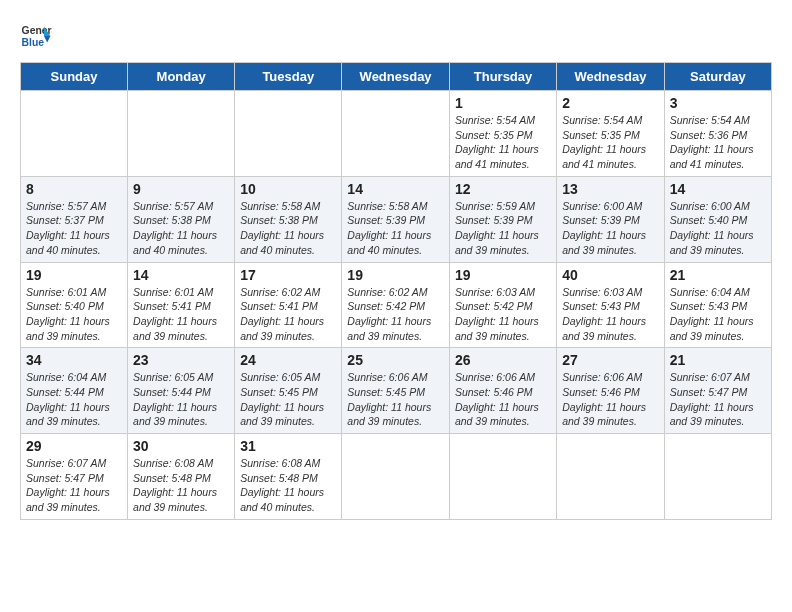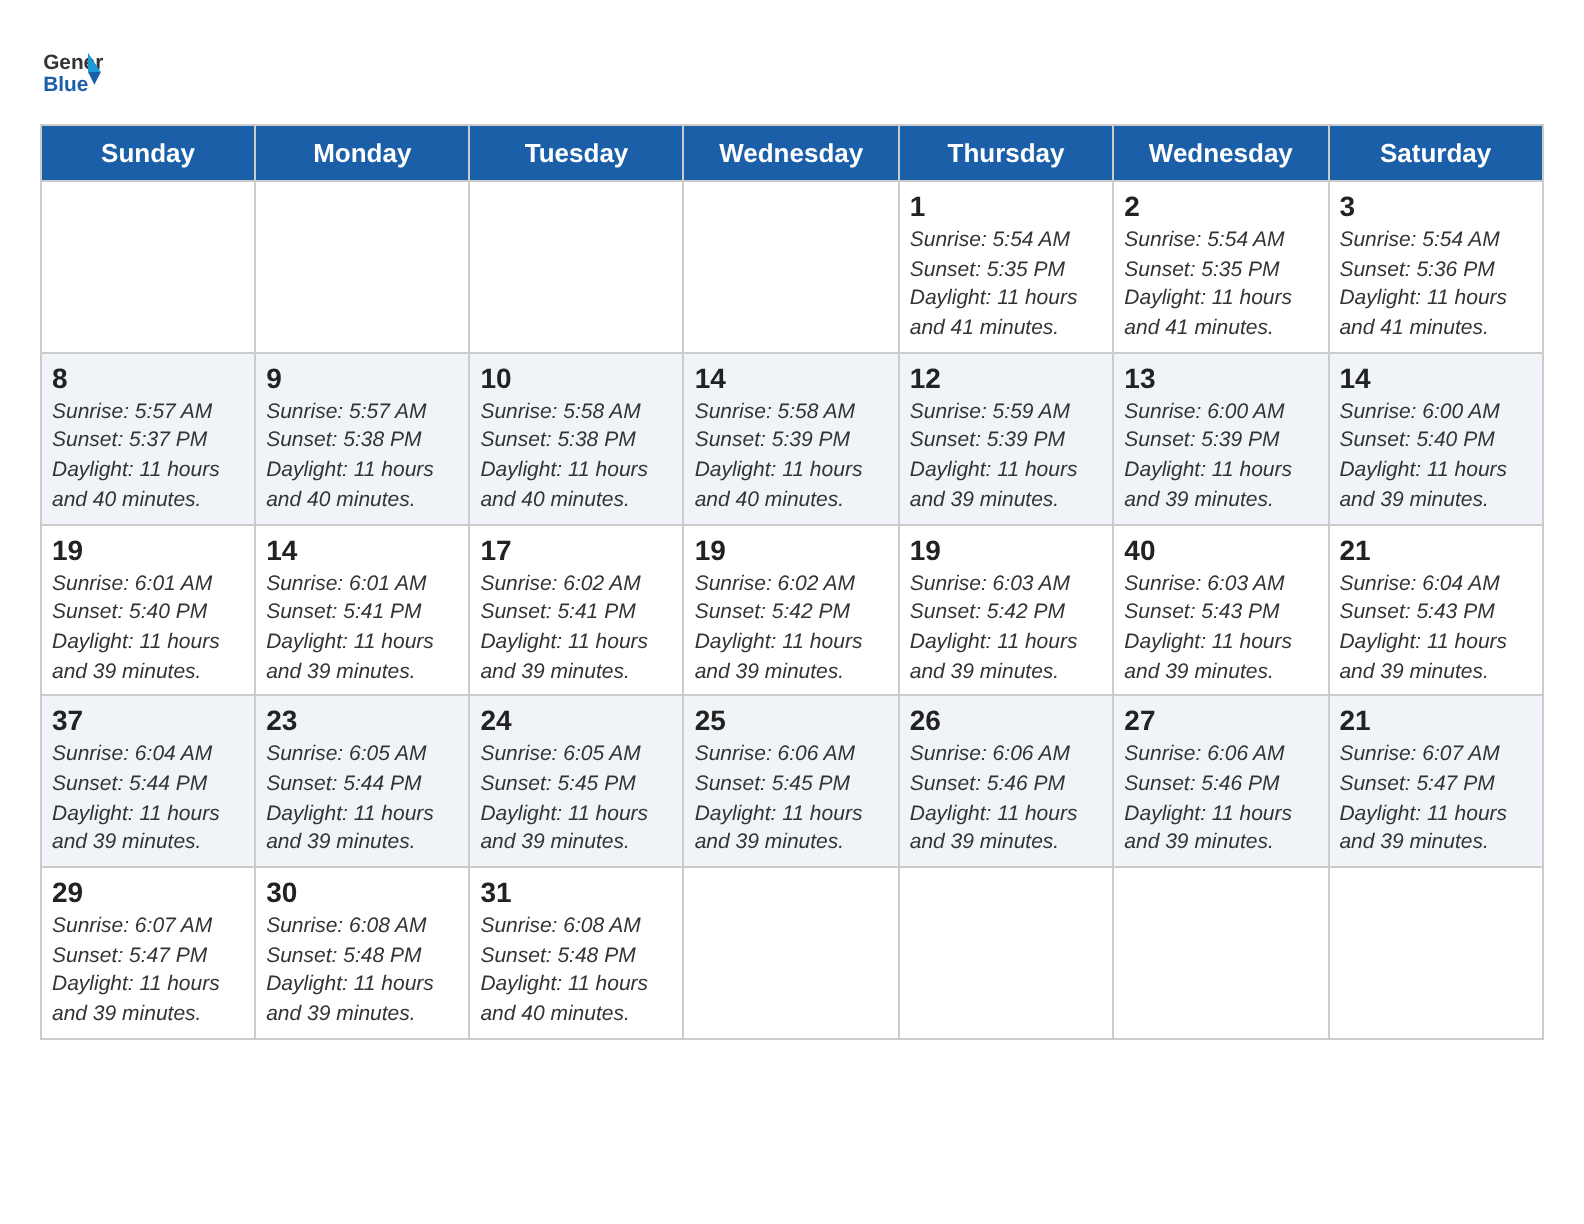--- a/index.html
+++ b/index.html
@@ -183,21 +183,21 @@
           <span class="day-num">40</span>
 <div class="day-info">Sunrise: 6:03 AM<br>Sunset: 5:43 PM<br>Daylight: 11 hours and 39 minutes.</div>
         </td>
         <td>
           <span class="day-num">21</span>
 <div class="day-info">Sunrise: 6:04 AM<br>Sunset: 5:43 PM<br>Daylight: 11 hours and 39 minutes.</div>
         </td>
       </tr>
       <tr>
         <td>
-          <span class="day-num">37</span>
+          <span class="day-num">34</span>
 <div class="day-info">Sunrise: 6:04 AM<br>Sunset: 5:44 PM<br>Daylight: 11 hours and 39 minutes.</div>
         </td>
         <td>
           <span class="day-num">23</span>
 <div class="day-info">Sunrise: 6:05 AM<br>Sunset: 5:44 PM<br>Daylight: 11 hours and 39 minutes.</div>
         </td>
         <td>
           <span class="day-num">24</span>
 <div class="day-info">Sunrise: 6:05 AM<br>Sunset: 5:45 PM<br>Daylight: 11 hours and 39 minutes.</div>
         </td>

